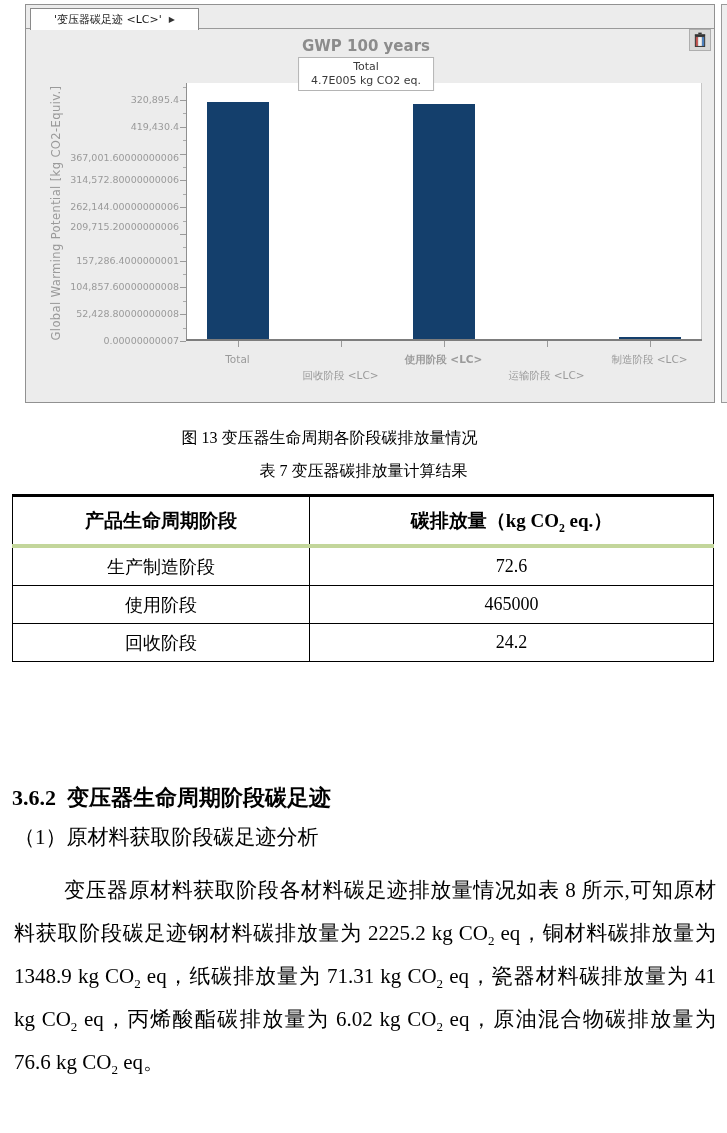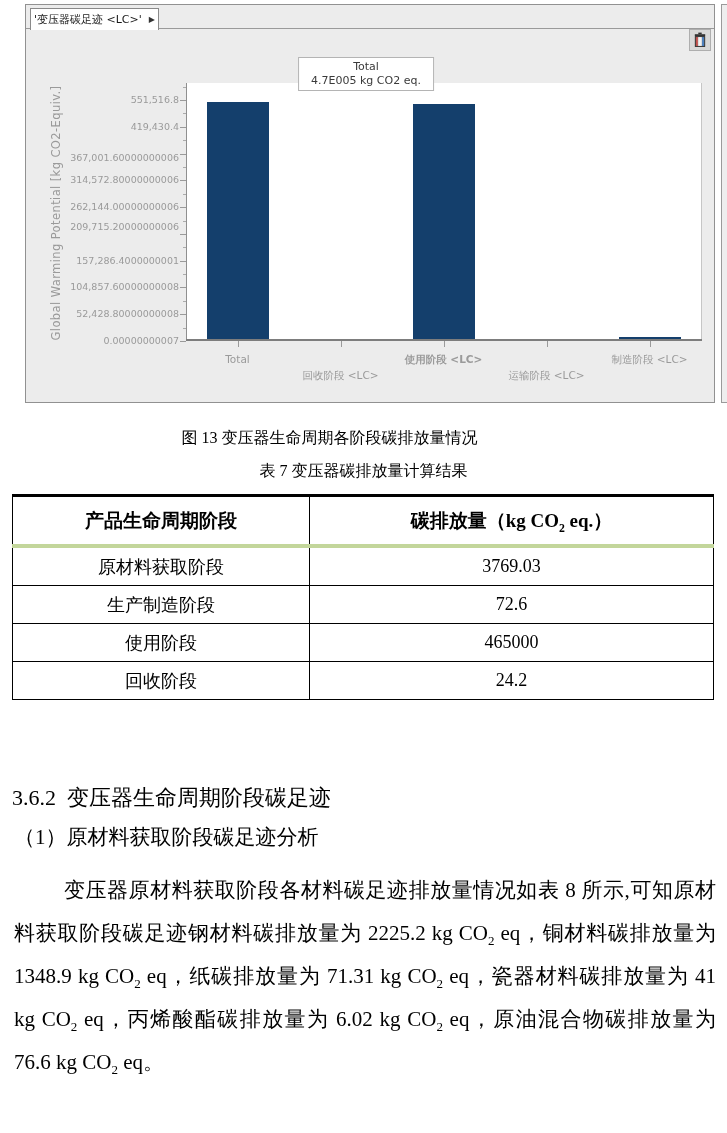--- a/index.html
+++ b/index.html
@@ -7,21 +7,21 @@
         font-family:"Liberation Serif","DejaVu Serif",serif;color:#000;}
 
   
   .gabi-panel{position:absolute;left:25px;top:4px;width:688px;height:397px;
               background:#ececec;border:1px solid #919191;
               font-family:"DejaVu Sans","Liberation Sans",sans-serif;}
   .right-sliver{position:absolute;left:721px;top:4px;width:6px;height:397px;
                 background:#eeeeee;border:1px solid #9a9a9a;border-right:none;}
   .tab{position:absolute;left:4px;top:3px;height:21px;z-index:2;background:#fff;
        border:1px solid #8a8a8a;border-bottom:none;display:flex;align-items:center;
-       gap:7px;padding:0 3px;font-size:11px;color:#1a1a1a;white-space:nowrap;cursor:pointer;}
+       gap:7px;padding:0 23px;font-size:11px;color:#1a1a1a;white-space:nowrap;cursor:pointer;}
   .tab-arrow{font-size:8px;color:#333;}
   .tabline{position:absolute;left:0;right:0;top:23px;border-top:1px solid #9a9a9a;z-index:1;}
   .trash-btn{position:absolute;left:663px;top:24px;width:22px;height:22px;
              background:#d8d8d8;border:1px solid #aeaeae;padding:1px;cursor:pointer;
              display:flex;align-items:center;justify-content:center;}
   .chart-title{position:absolute;left:0;top:32px;width:680px;text-align:center;
                font-size:15px;font-weight:bold;color:#8c8c8c;}
   .legend{position:absolute;left:340px;top:52px;transform:translateX(-50%);
           background:#fff;border:1px solid #b4b4b4;padding:2px 12px;text-align:center;
           font-size:11px;line-height:14px;color:#3a3a3a;z-index:3;white-space:nowrap;}
@@ -43,21 +43,21 @@
   
   .fig-caption{position:absolute;left:0;top:428px;width:659px;text-align:center;font-size:16px;}
   .tbl-caption{position:absolute;left:0;top:461px;width:727px;text-align:center;font-size:16px;}
   table.results{position:absolute;left:12px;top:494px;width:702px;border-collapse:collapse;
                 border:1px solid #000;border-top:3px solid #000;}
   table.results th{height:45px;font-size:19px;font-weight:bold;border:1px solid #000;
                    border-bottom:4px solid #c3d69b;text-align:center;vertical-align:middle;}
   table.results td{height:35px;font-size:18px;border:1px solid #000;
                    text-align:center;vertical-align:middle;}
   sub{font-size:62%;line-height:0;}
-  .sec-heading{position:absolute;left:12px;top:783px;font-size:22px;font-weight:normal;white-space:pre-wrap;}
+  .sec-heading{position:absolute;left:12px;top:783px;font-size:22px;font-weight:bold;white-space:pre-wrap;}
   .sub-heading{position:absolute;left:14px;top:823px;font-size:21px;}
   .para{position:absolute;left:14px;top:869px;width:702px;font-size:21px;line-height:43px;
         text-align:justify;text-indent:50px;}
   .pagenum{position:absolute;left:0;top:1104px;width:727px;text-align:center;font-size:13px;}
 </style>
 </head>
 <body>
 
 <div class="page">
 
@@ -70,28 +70,29 @@
     <button class="trash-btn">
       <svg width="16" height="16" viewBox="0 0 16 16">
         <rect x="6.3" y="0.6" width="3.4" height="1.6" fill="#333"></rect>
         <rect x="2.8" y="2.2" width="10.4" height="1.8" fill="#333"></rect>
         <rect x="3.6" y="5" width="2.3" height="9" fill="#c0504d"></rect>
         <rect x="6.8" y="5" width="2.3" height="9" fill="#f2f2f2"></rect>
         <rect x="10" y="5" width="2.3" height="9" fill="#4f81bd"></rect>
         <rect x="3.3" y="4.6" width="9.4" height="9.8" fill="none" stroke="#222" stroke-width="0.9"></rect>
       </svg>
     </button>
+    <div class="chart-title">GWP 100 years</div>
     <div class="legend">
       <div>Total</div>
       <div>4.7E005 kg CO2 eq.</div>
     </div>
     <div class="ylab">Global Warming Potential [kg CO2-Equiv.]</div>
     <div class="plot-bg"></div>
     <div class="plot-layer">
-        <div class="ytick" style="top: 89px;">551,516.8</div>
+        <div class="ytick" style="top: 89px;">320,895.4</div>
         <div class="ymark" style="top: 95px;"></div>
         <div class="yminor" style="top: 81.6111px;"></div>
         <div class="ytick" style="top: 115.778px;">419,430.4</div>
         <div class="ymark" style="top: 121.778px;"></div>
         <div class="yminor" style="top: 108.389px;"></div>
         <div class="ytick" style="top: 147px;">367,001.60000000006</div>
         <div class="ymark" style="top: 148.556px;"></div>
         <div class="yminor" style="top: 135.167px;"></div>
         <div class="ytick" style="top: 169.333px;">314,572.80000000006</div>
         <div class="ymark" style="top: 175.333px;"></div>
@@ -143,24 +144,20 @@
         <col>
       </colgroup>
     <thead>
       <tr>
         <th class="subfix">产品生命周期阶段</th>
         <th class="subfix">碳排放量（kg CO<sub>2</sub> eq.）</th>
       </tr>
     </thead>
     <tbody>
         <tr>
-          <td>原材料获取阶段</td>
-          <td>3769.03</td>
-        </tr>
-        <tr>
           <td>生产制造阶段</td>
           <td>72.6</td>
         </tr>
         <tr>
           <td>使用阶段</td>
           <td>465000</td>
         </tr>
         <tr>
           <td>回收阶段</td>
           <td>24.2</td>

